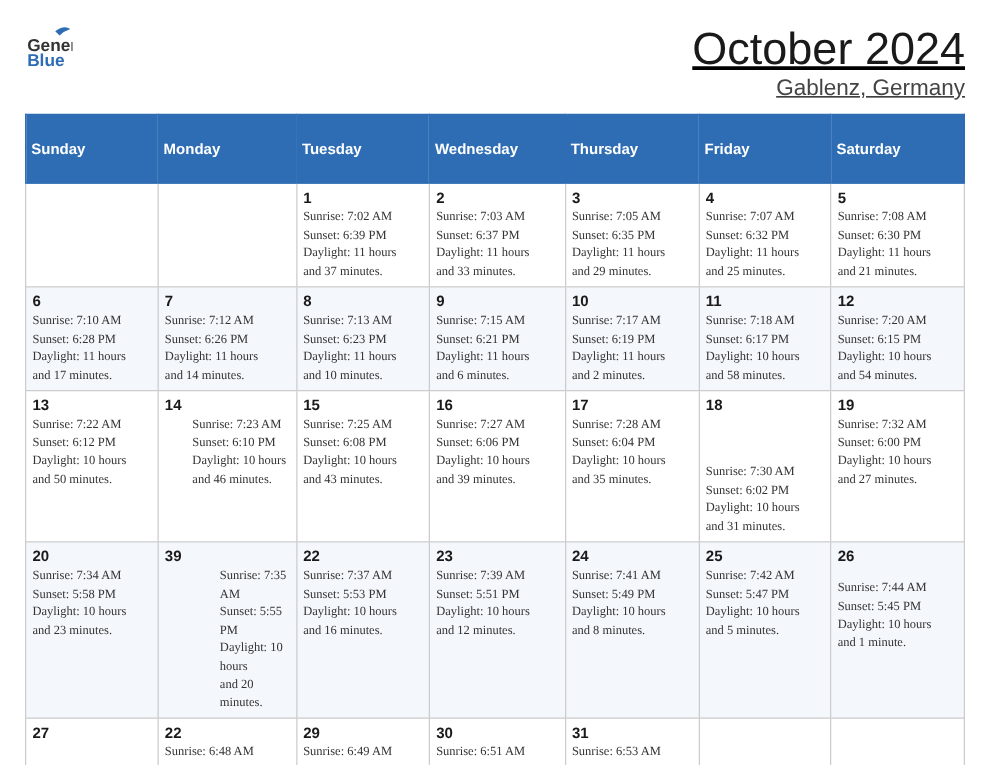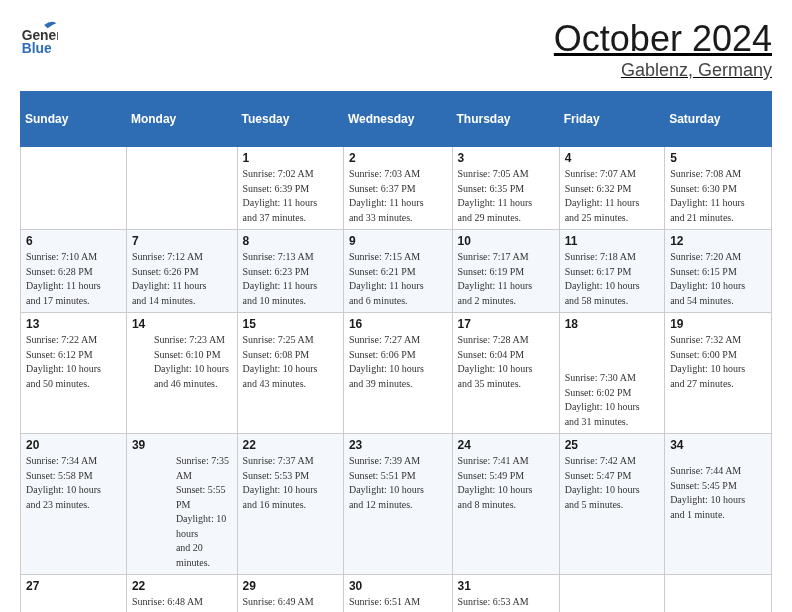--- a/index.html
+++ b/index.html
@@ -287,21 +287,21 @@
 and 8 minutes.</div>
           </td>
           <td>
             <span class="day-num">25</span>
             <div class="cell-text" style="white-space: pre-line;">Sunrise: 7:42 AM
 Sunset: 5:47 PM
 Daylight: 10 hours
 and 5 minutes.</div>
           </td>
           <td>
-            <span class="day-num">34</span>
+            <span class="day-num">26</span>
             <div class="cell-text" style="white-space: pre-line; margin-top: 12px;">Sunrise: 7:44 AM
 Sunset: 5:45 PM
 Daylight: 10 hours
 and 1 minute.</div>
           </td>
         </tr>
         <tr>
           <td>
             <span class="day-num">27</span>
             <div class="cell-text" style="white-space: pre-line; margin-top: 39px;">Sunrise: 6:46 AM

